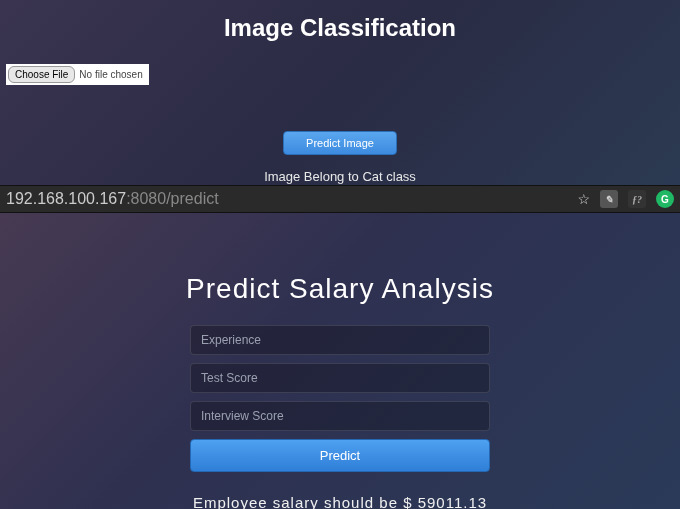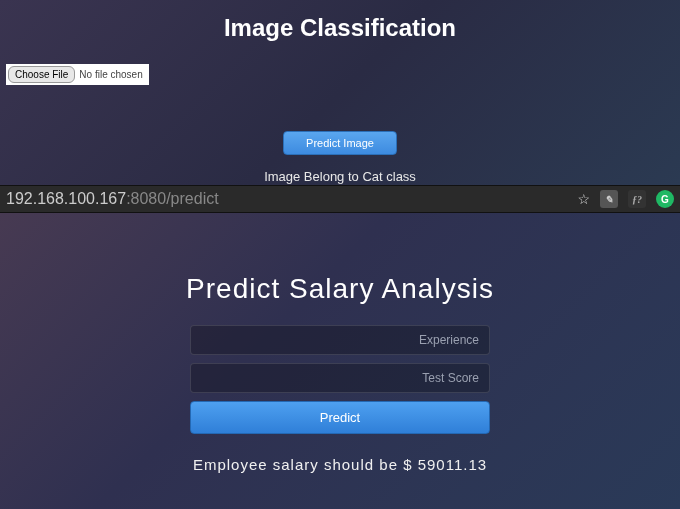--- a/index.html
+++ b/index.html
@@ -112,21 +112,20 @@
     }
     .input-field {
       width: 300px;
       padding: 7px 10px;
       margin-bottom: 8px;
       background: rgba(0,0,0,0.25);
       border: 1px solid rgba(255,255,255,0.12);
       border-radius: 4px;
       color: #fff;
       font-size: 12px;
-      text-align: right;
     }
     .input-field::placeholder { color: #9aa0b0; }
     .predict-salary-btn {
       width: 300px;
       padding: 8px;
       background: linear-gradient(#4ea0f0, #2f7fd8);
       border: 1px solid #2468b3;
       border-radius: 4px;
       color: #fff;
       font-size: 13px;
@@ -169,17 +168,18 @@
     <span class="ext-icon ext2">ƒ?</span>
     <span class="ext-icon ext3">G</span>
   </div>
 </div>
 
 <div class="panel-bottom">
   <div class="title-bottom">Predict Salary Analysis</div>
 
   <input class="input-field" type="text" placeholder="Experience" style="">
   <input class="input-field" type="text" placeholder="Test Score" style="">
+  <input class="input-field" type="text" placeholder="Interview Score" style="">
 
   <button class="predict-salary-btn">Predict</button>
 
   <div class="result-bottom">Employee salary should be $ 59011.13</div>
 </div>
 
 </body></html>

